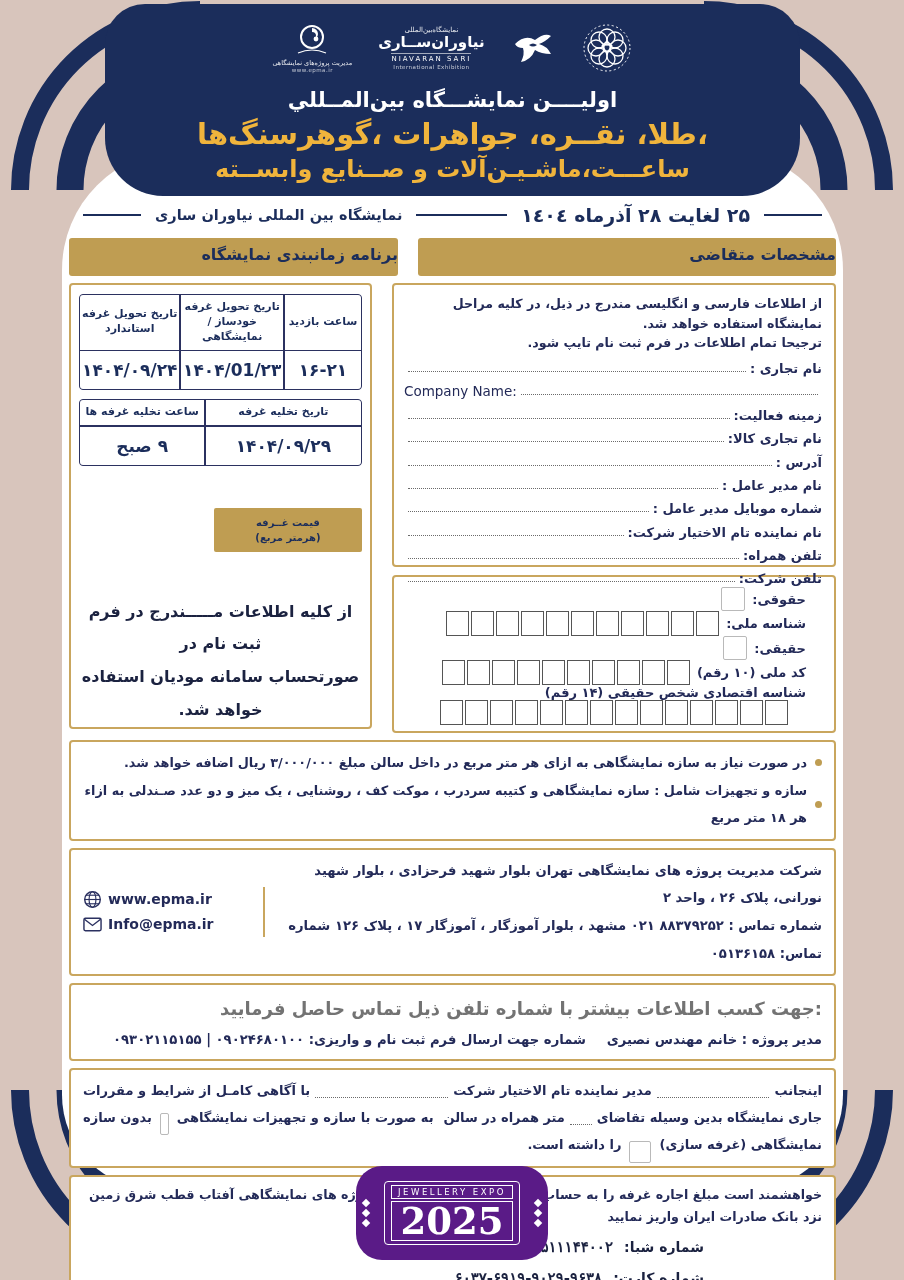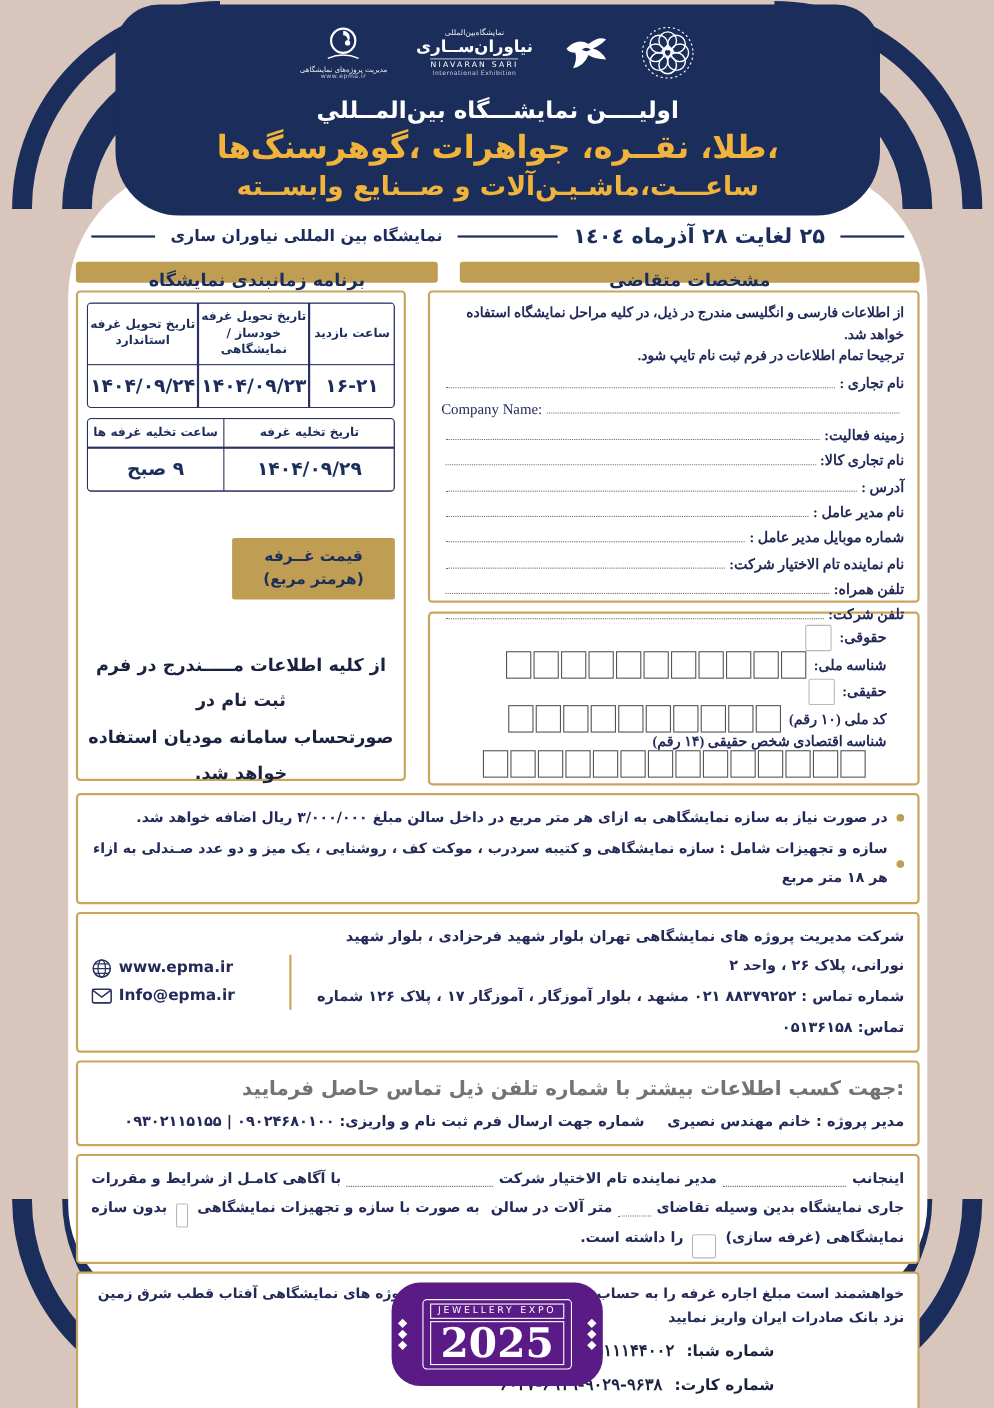--- a/index.html
+++ b/index.html
@@ -40,26 +40,26 @@
   
   .date-strip{display:flex;direction:rtl;align-items:center;gap:14px;padding:0 14px;height:34px;}
   .date-strip .ln{height:2px;background:#1b2d5b;flex:0 0 auto;}
   .date-strip .ln.short{width:58px;}
   .date-strip .ln.long{flex:1;}
   .date-strip .d1{font-weight:bold;font-size:19px;color:#1b2d5b;white-space:nowrap;}
   .date-strip .d2{font-weight:bold;font-size:14.5px;color:#1b2d5b;white-space:nowrap;}
   
   .bars-row{display:flex;direction:rtl;gap:20px;margin-top:6px;}
   .gold-bar{background:#bf9d52;color:#1b2d5b;font-weight:bold;font-size:16px;
-    text-align:center;line-height:33px;height:19px;border-radius:3px;}
+    line-height:33px;height:38px;border-radius:3px;}
   .bar-applicant{width:418px;}
   .bar-schedule{flex:1;}
   
   .main-row{display:flex;direction:rtl;gap:20px;margin-top:7px;align-items:flex-start;}
-  .col-form{width:478px;box-sizing:border-box;font-family:Liberation Serif, serif;}
+  .col-form{width:478px;box-sizing:border-box;}
   .col-sched{flex:1;box-sizing:border-box;}
   .gbox{border:2px solid #c9a65e;border-radius:4px;background:#fff;box-sizing:border-box;}
   
   .form-box{padding:9px 12px 6px 10px;height:284px;}
   .note{font-weight:bold;font-size:12.6px;line-height:1.55;text-align:right;color:#232a58;}
   .field-row{display:flex;direction:rtl;align-items:flex-end;height:23.4px;}
   .field-row.ltr{direction:ltr;}
   .f-label{font-weight:bold;font-size:13px;white-space:nowrap;color:#232a58;}
   .f-label.en{font-size:13.5px;font-weight:normal;}
   .dots{flex:1;border-bottom:1.6px dotted #6a6a6a;margin:0 4px 4px 4px;height:1px;}
@@ -74,21 +74,21 @@
   
   .sched-box{padding:9px 8px;height:446px;}
   .tbl{display:grid;direction:rtl;background:#2b3160;gap:1.6px;border:1.7px solid #2b3160;border-radius:4px;overflow:hidden;}
   .tbl>div{background:#fff;display:flex;align-items:center;justify-content:center;text-align:center;}
   .tbl .hc{font-weight:bold;font-size:11px;color:#1b2d5b;padding:5px 2px;line-height:1.35;}
   .tbl .vc{font-weight:bold;font-size:17px;color:#1b2d5b;padding:9px 2px;}
   .tbl1{grid-template-columns:76px 1.15fr 1fr;}
   .tbl2{grid-template-columns:1.25fr 1fr;margin-top:9px;}
   .price-row{display:flex;direction:rtl;gap:10px;margin-top:42px;align-items:stretch;}
   .price-badge{background:#bf9d52;color:#1b2d5b;font-weight:bold;text-align:center;
-    padding:7px 10px;font-size:14px;line-height:1.5;border-radius:2px;width:128px;}
+    padding:7px 10px;font-size:10px;line-height:1.5;border-radius:2px;width:128px;}
   .price-val{flex:1;border:1.6px solid #c9a65e;display:flex;align-items:center;justify-content:center;
     font-weight:bold;font-size:21px;color:#1b2d5b;}
   .sched-note{margin-top:44px;font-weight:bold;font-size:16px;line-height:2.05;text-align:center;color:#1b2240;}
   
   .wbox{border:2px solid #c9a65e;border-radius:4px;background:#fff;box-sizing:border-box;
     margin-top:7px;padding:7px 12px;}
   .bullet-line{display:flex;direction:rtl;align-items:center;gap:8px;line-height:2.15;}
   .bullet-dot{width:7px;height:7px;border-radius:50%;background:#bf9d52;flex:0 0 auto;}
   .bullet-txt{font-weight:bold;font-size:12.8px;color:#232a58;}
   .contact-flex{display:flex;direction:rtl;align-items:center;}
@@ -273,21 +273,21 @@
         </div>
       </div>
 
       <div class="col-sched">
         <div class="gbox sched-box">
           <div class="tbl tbl1">
             <div class="hc">ساعت بازدید</div>
             <div class="hc">تاریخ تحویل غرفه خودساز /نمایشگاهی</div>
             <div class="hc">تاریخ تحویل غرفه استاندارد</div>
             <div class="vc">۱۶-۲۱</div>
-            <div class="vc">۱۴۰۴/۰۹/۲۳</div>
+            <div class="vc">۱۴۰۴/01/۲۳</div>
             <div class="vc">۱۴۰۴/۰۹/۲۴</div>
           </div>
           <div class="tbl tbl2">
             <div class="hc">تاریخ تخلیه غرفه</div>
             <div class="hc">ساعت تخلیه غرفه ها</div>
             <div class="vc">۱۴۰۴/۰۹/۲۹</div>
             <div class="vc">۹ صبح</div>
           </div>
           <div class="price-row">
             <div class="price-badge">
@@ -354,21 +354,21 @@
       <div class="agree-line">
         <span>اینجانب</span>
         <span class="blank b1"></span>
         <span>مدیر نماینده تام الاختیار شرکت</span>
         <span class="blank b2"></span>
         <span>با آگاهی کامـل از شرایط و مقررات</span>
       </div>
       <div class="agree-line">
         <span>جاری نمایشگاه بدین وسیله تقاضای</span>
         <span class="blank b3"></span>
-        <span>متر آلات در سالن</span>
+        <span>متر همراه در سالن</span>
         <span class="blank b4"></span>
         <span>به صورت با سازه و تجهیزات نمایشگاهی</span>
         <span class="chk"></span>
         <span>بدون سازه</span>
       </div>
       <div class="agree-line">
         <span>نمایشگاهی (غرفه سازی)</span>
         <span class="chk"></span>
         <span>را داشته است.</span>
       </div>

